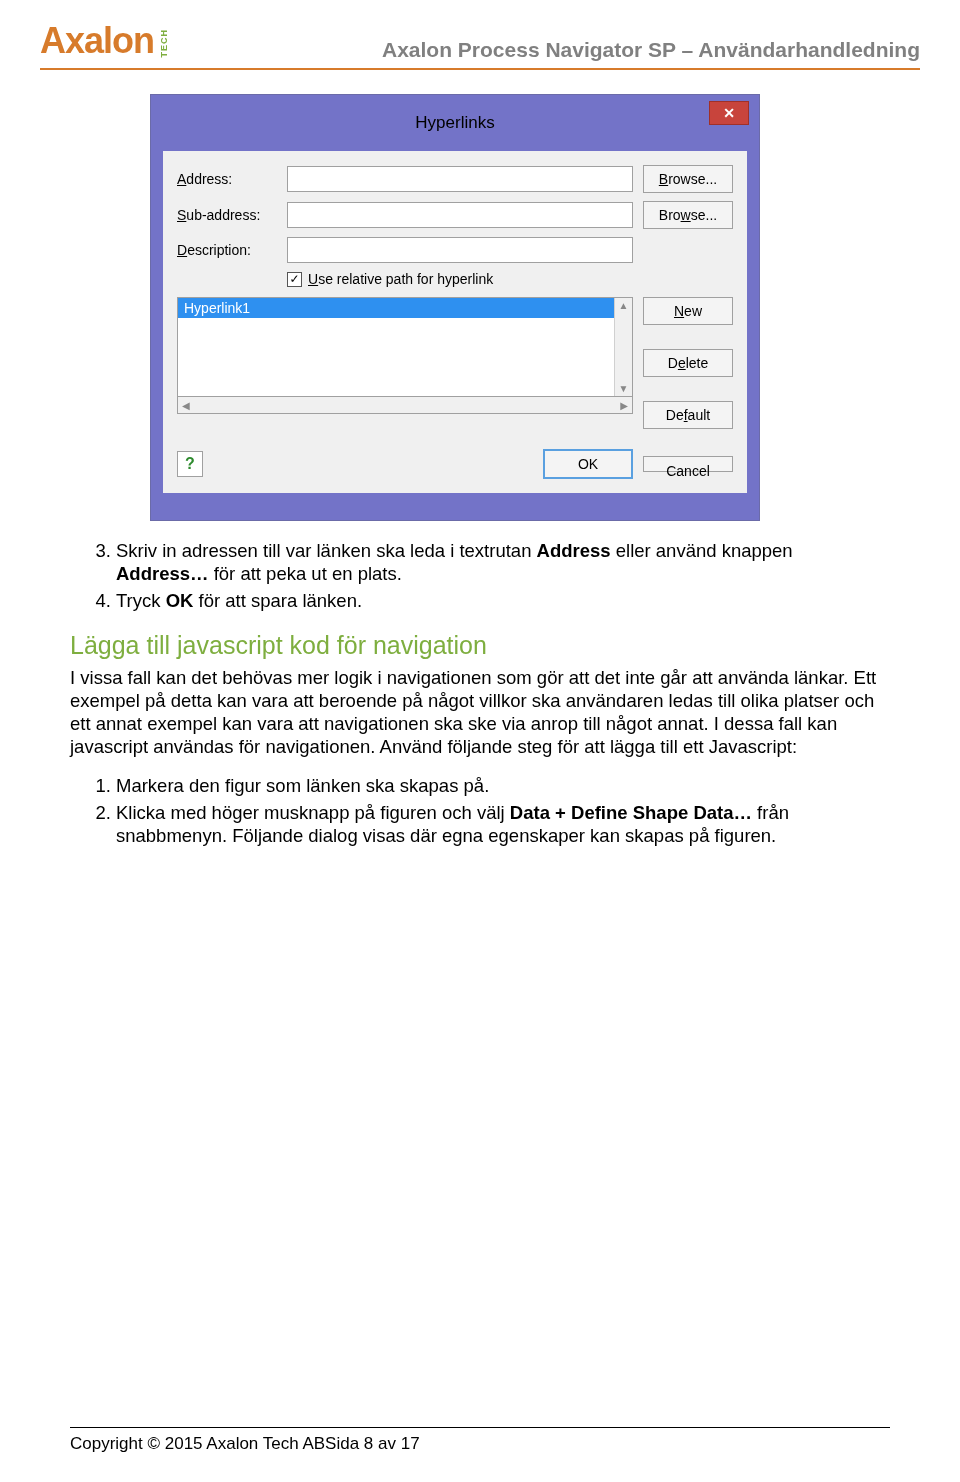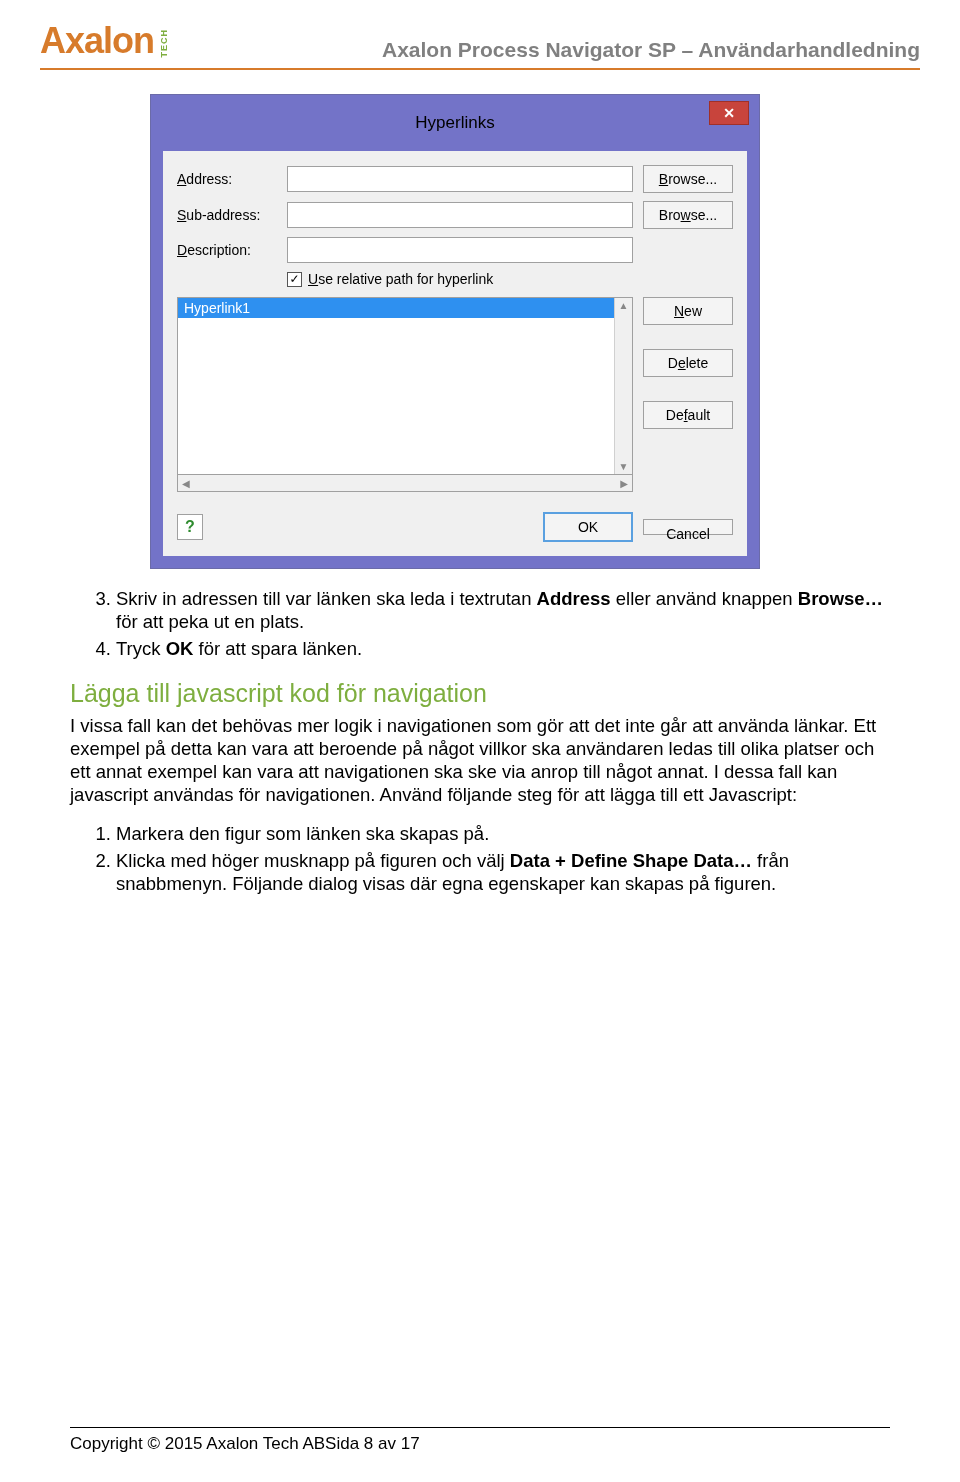--- a/index.html
+++ b/index.html
@@ -90,21 +90,21 @@
     color: #fff;
     display: flex;
     align-items: center;
     justify-content: center;
     font-weight: bold;
     font-size: 14px;
     border: 1px solid #a03028;
   }
   .dialog-body {
     background: #7373c8;
-    padding: 0 12px 12px 12px;
+    padding: 0 12px 27px 12px;
   }
   .dialog-inner {
     background: #f0f0f0;
     padding: 14px 14px 14px 14px;
   }
   .frow {
     display: flex;
     align-items: center;
     margin-bottom: 8px;
   }
@@ -145,21 +145,21 @@
     font-size: 12px; line-height: 1;
   }
   .flist-area {
     display: flex;
     gap: 10px;
   }
   .flist {
     flex: 1;
     border: 1px solid #a0a0a0;
     background: #fff;
-    height: 178px;
+    height: 100px;
     position: relative;
     display: flex;
   }
   .flist-items { flex: 1; }
   .flist-item {
     background: #2e90f0;
     color: #fff;
     padding: 2px 6px;
     font-size: 14px;
   }
@@ -341,21 +341,21 @@
         </div>
 
       </div>
     </div>
   </div>
 </div>
 
 <div class="content">
   <ol class="ol" start="3">
     <li>
-      <span>Skriv in adressen till var länken ska leda i textrutan </span><span class="bold">Address</span><span> eller använd knappen </span><span class="bold">Browse…</span><span> för att peka ut en plats.</span>
+      <span>Skriv in adressen till var länken ska leda i textrutan </span><span class="bold">Address</span><span> eller använd knappen </span><span class="bold">Address…</span><span> för att peka ut en plats.</span>
     </li>
     <li>
       <span>Tryck </span><span class="bold">OK</span><span> för att spara länken.</span>
     </li>
   </ol>
 
   <div class="h2">Lägga till javascript kod för navigation</div>
   <p class="para">I vissa fall kan det behövas mer logik i navigationen som gör att det inte går att använda länkar. Ett exempel på detta kan vara att beroende på något villkor ska användaren ledas till olika platser och ett annat exempel kan vara att navigationen ska ske via anrop till något annat. I dessa fall kan javascript användas för navigationen. Använd följande steg för att lägga till ett Javascript:</p>
 
   <ol class="ol">

